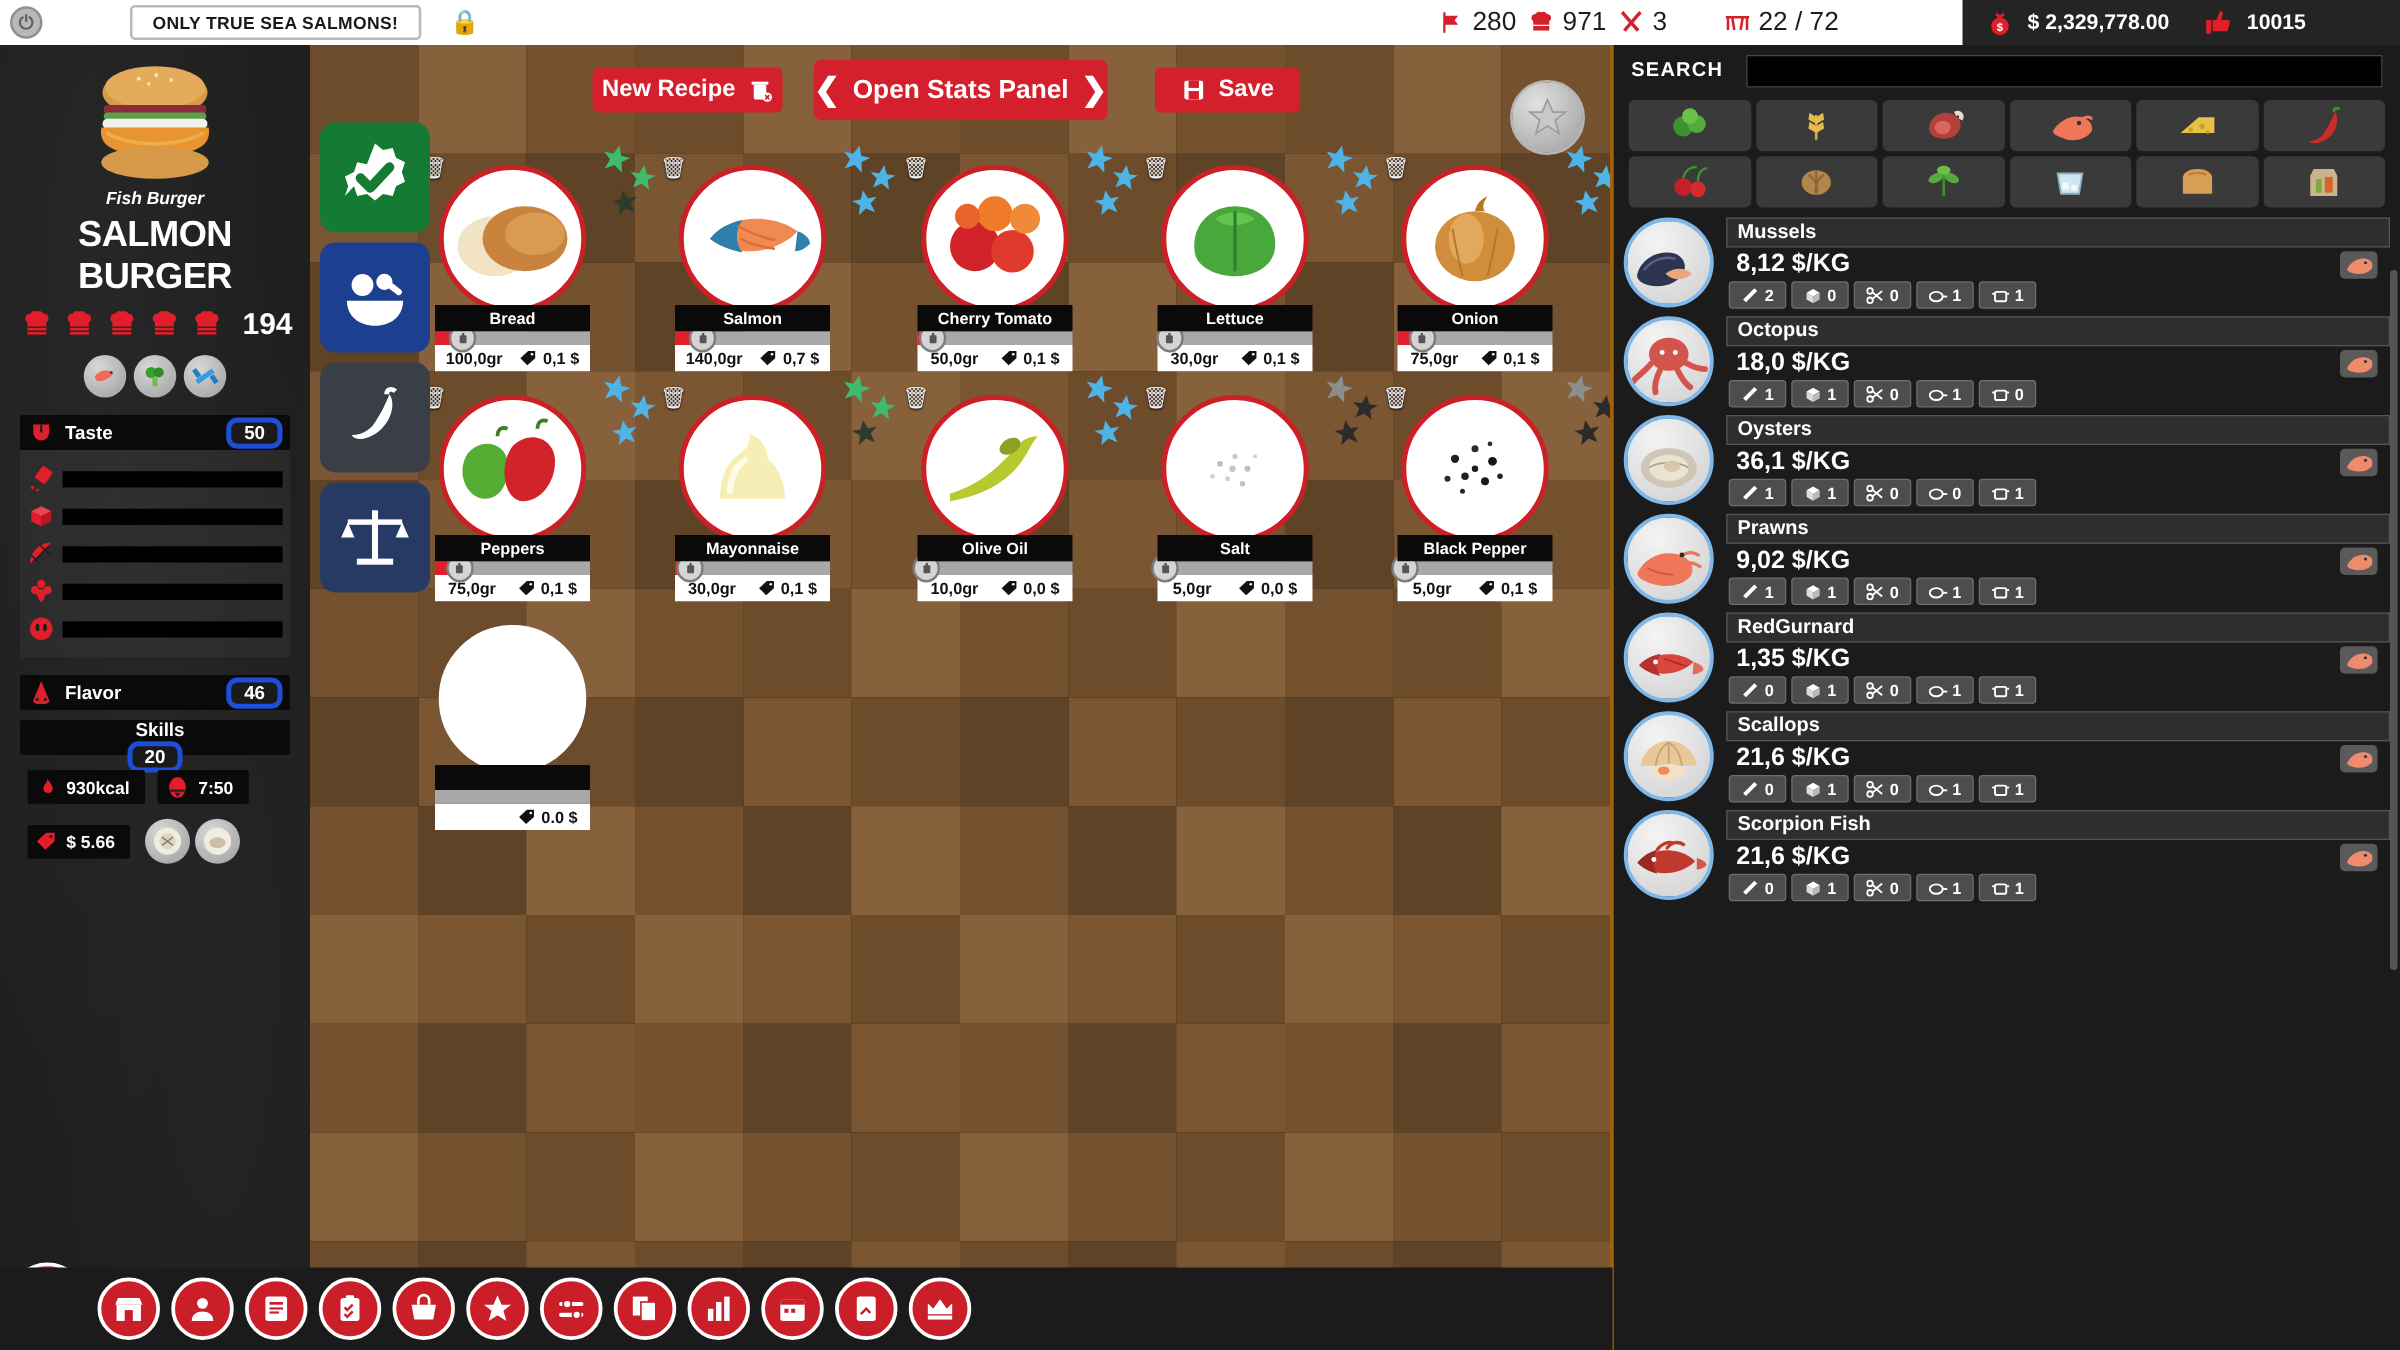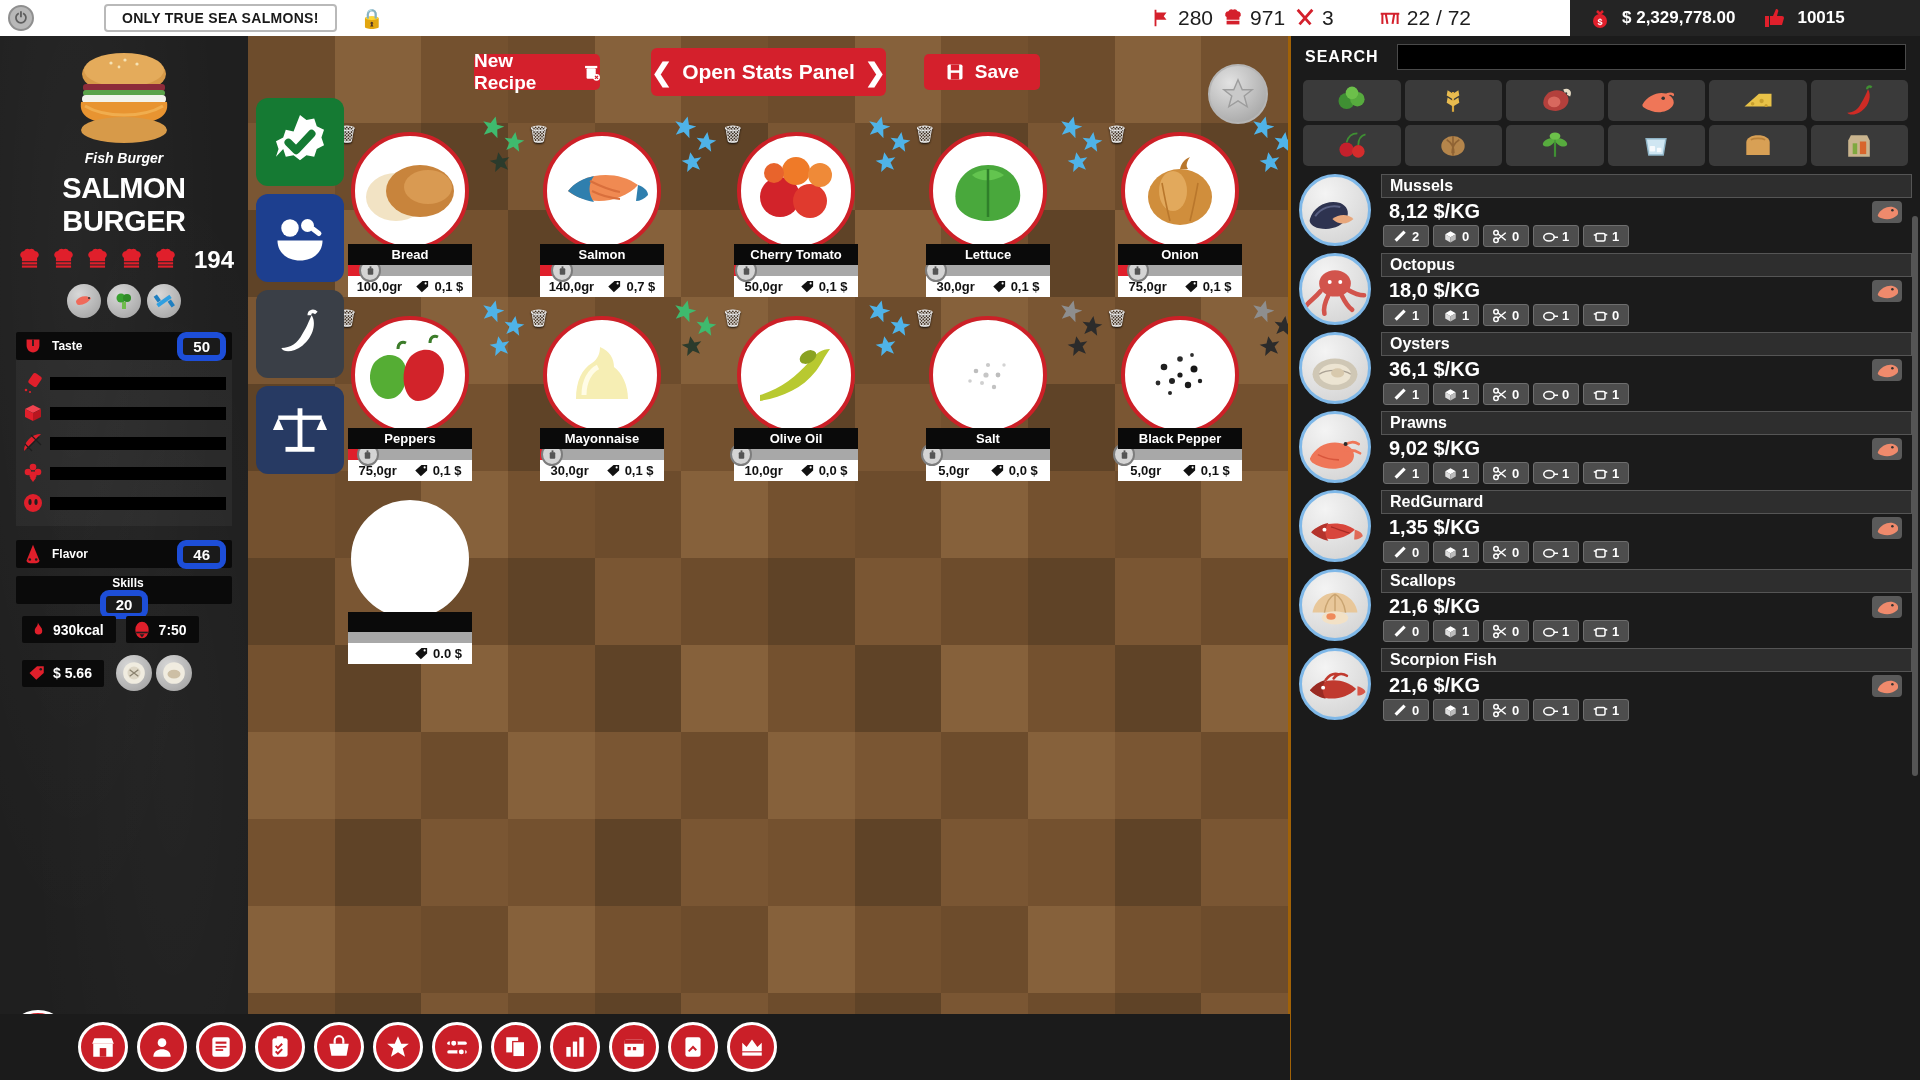--- a/index.html
+++ b/index.html
@@ -68,24 +68,24 @@
   .badge{
     width:34px;height:34px;border-radius:50%;
     background:radial-gradient(circle at 35% 30%, #d8d8d8, #9d9d9d);
     display:flex;align-items:center;justify-content:center;
   }
   .stat-header{
     margin:14px 16px 0; height:28px; background:#0a0a0a;
     display:flex; align-items:center; padding:0 6px;
     border-radius:2px;
   }
-  .stat-header .lbl{ color:#fff; font-weight:bold; font-size:12px; margin-left:8px; flex:1;}
+  .stat-header .lbl{ color:#fff; font-weight:bold; font-size:15px; margin-left:8px; flex:1;}
   .stat-header .val{
     color:#fff; font-weight:bold; font-size:15px;
-    border:6px solid #1d4ed8; border-radius:9px; padding:0 10px; background:#1a1a1a;
+    border:4px solid #1d4ed8; border-radius:9px; padding:0 10px; background:#1a1a1a;
   }
   .bars-area{ margin:0 16px; background:rgba(255,255,255,.045); padding:8px 6px 8px 0;}
   .bar-row{ display:flex; align-items:center; height:30px; }
   .bar-ico{ width:34px; display:flex; justify-content:center; }
   .bar-track{ flex:1; height:13px; background:#000; position:relative; }
   .bar-fill{ height:100%; background:#f0202e; }
   .smallstat-row{ display:flex; gap:10px; margin:12px 0 0 22px; }
   .smallstat{
     background:#0a0a0a; height:27px; display:flex; align-items:center;
     padding:0 12px 0 6px; color:#fff; font-size:14px; font-weight:bold; gap:7px;
@@ -111,21 +111,21 @@
   .wt.b{ background:#86613b; }
   .wt.c{ background:#74512f; }
   .wt.d{ background:#5f4327; }
 
   .top-buttons{ position:absolute; left:0; top:12px; width:1040px; height:48px; z-index:12;}
   .btn-red{
     position:absolute; background:#d4202c; color:#fff; font-weight:bold;
     display:flex; align-items:center; justify-content:center; gap:10px;
     border-radius:5px; font-size:19px; height:36px;
   }
-  #btn-new{ left:226px; top:6px; width:126px; }
+  #btn-new{ left:226px; top:6px; width:152px; }
   #btn-stats{ left:403px; top:0; width:235px; height:48px; font-size:21px; border-radius:6px;}
   #btn-stats .arrL, #btn-stats .arrR{ font-size:25px; }
   #btn-save{ left:676px; top:6px; width:116px; }
   .star-btn{
     position:absolute; right:20px; top:28px; width:60px;height:60px;border-radius:50%;
     background:radial-gradient(circle at 35% 30%,#e2e2e2,#9b9b9b);
     border:2px solid #b5b5b5; display:flex; align-items:center; justify-content:center;
     z-index:12;
   }
 

